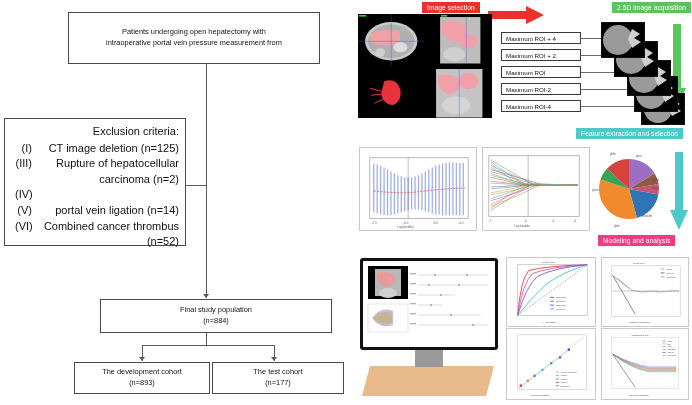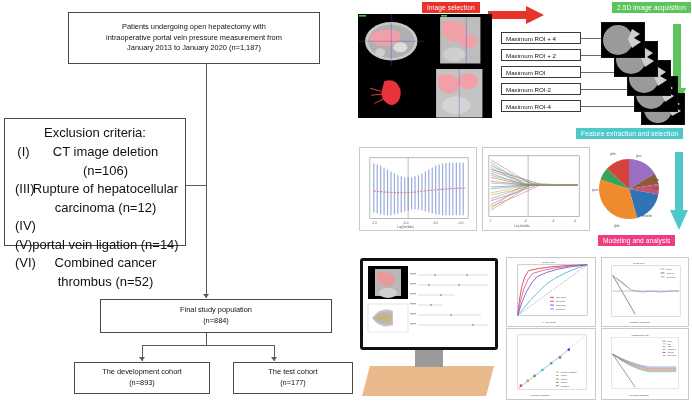--- a/index.html
+++ b/index.html
@@ -12,21 +12,21 @@
        display:flex;align-items:center;justify-content:center;text-align:center;
        font-size:7.4px;color:#111;line-height:1.45;}
   .box span{display:block;}
   .vline{position:absolute;background:#5a5a5a;width:1px;}
   .hline{position:absolute;background:#5a5a5a;height:1px;}
   .arrow-down{position:absolute;width:0;height:0;border-left:3.2px solid transparent;
               border-right:3.2px solid transparent;border-top:4.6px solid #5a5a5a;}
   .arrow-left{position:absolute;width:0;height:0;border-top:3.2px solid transparent;
               border-bottom:3.2px solid transparent;border-right:4.6px solid #5a5a5a;}
 
-  #excl-box{display:block;text-align:center;padding:5px 6px 20px 6px;font-size:13px;line-height:1.42;}
+  #excl-box{display:block;text-align:right;padding:5px 6px 20px 6px;font-size:11px;line-height:1.42;}
   #excl-box .etitle{margin-bottom:1px;}
   .eitem{display:flex;margin-left:4px;}
   .erom{width:17px;flex:0 0 17px;}
   .etxt{flex:1;}
 
   
   .badge{position:absolute;color:#fff;font-size:6.6px;padding:2px 5px;white-space:nowrap;
          display:flex;align-items:center;justify-content:center;letter-spacing:.1px;}
 
   .roi-lab{position:absolute;border:1px solid #3a3a3a;background:#fff;box-sizing:border-box;
@@ -53,39 +53,38 @@
 </style>
 </head>
 <body>
 
 <div class="fig">
 
   <div class="box" id="top-box" style="left:68px;top:12px;width:252px;height:52px;">
     <div>
       <span>Patients undergoing open hepatectomy with</span>
       <span>intraoperative portal vein pressure measurement from</span>
-      <span>January 2013 to January 2020 (n=1,187)</span>
     </div>
   </div>
 
   <div class="vline" style="left:206px;top:64px;height:234px;"></div>
   <div class="arrow-down" style="left:203px;top:294px;"></div>
 
   <div class="hline" style="left:186px;top:185px;width:21px;"></div>
   <div class="arrow-left" style="left:182px;top:182px;"></div>
 
   <div class="box" id="excl-box" style="left:4px;top:118px;width:182px;height:128px;">
     <div class="etitle">Exclusion criteria:</div>
     <div class="eitem">
       <div class="erom">(I)</div>
-      <div class="etxt">CT image deletion (n=106)</div>
+      <div class="etxt">CT image deletion (n=125)</div>
     </div>
     <div class="eitem">
       <div class="erom">(III)</div>
-      <div class="etxt">Rupture of hepatocellular carcinoma (n=12)</div>
+      <div class="etxt">Rupture of hepatocellular carcinoma (n=2)</div>
     </div>
     <div class="eitem">
       <div class="erom">(IV)</div>
     </div>
     <div class="eitem">
       <div class="erom">(V)</div>
       <div class="etxt">portal vein ligation (n=14)</div>
     </div>
     <div class="eitem">
       <div class="erom">(VI)</div>
@@ -106,21 +105,21 @@
   <div class="vline" style="left:274px;top:345px;height:16px;"></div>
   <div class="arrow-down" style="left:139px;top:357px;"></div>
   <div class="arrow-down" style="left:271px;top:357px;"></div>
 
   <div class="box" style="left:74px;top:362px;width:136px;height:32px;">
     <div>
       <span>The development cohort</span>
       <span>(n=893)</span>
     </div>
   </div>
-  <div class="box" style="left:233px;top:362px;width:120px;height:32px;">
+  <div class="box" style="left:212px;top:362px;width:132px;height:32px;">
     <div>
       <span>The test cohort</span>
       <span>(n=177)</span>
     </div>
   </div>
 
   <div class="badge" style="left:422px;top:2px;background:#e8322a;">
     <span>Image selection</span>
   </div>
 

